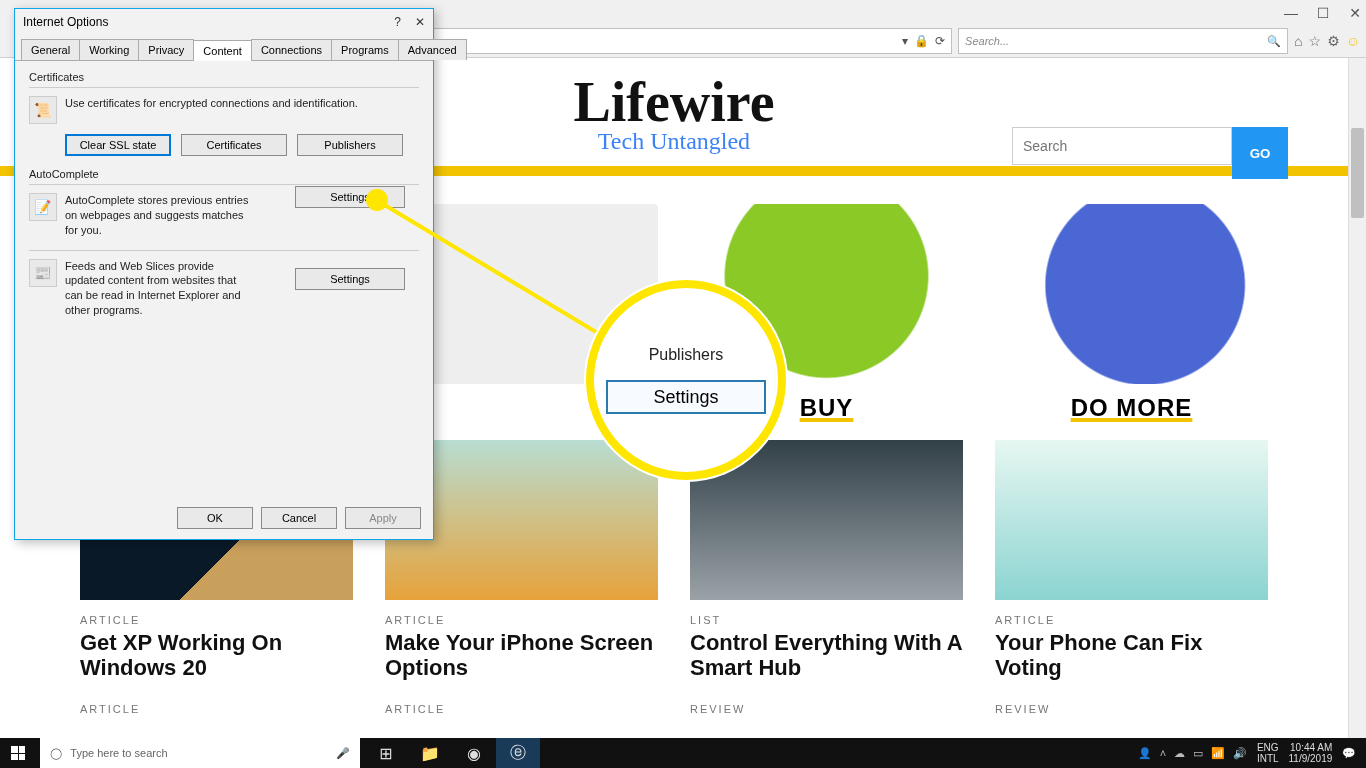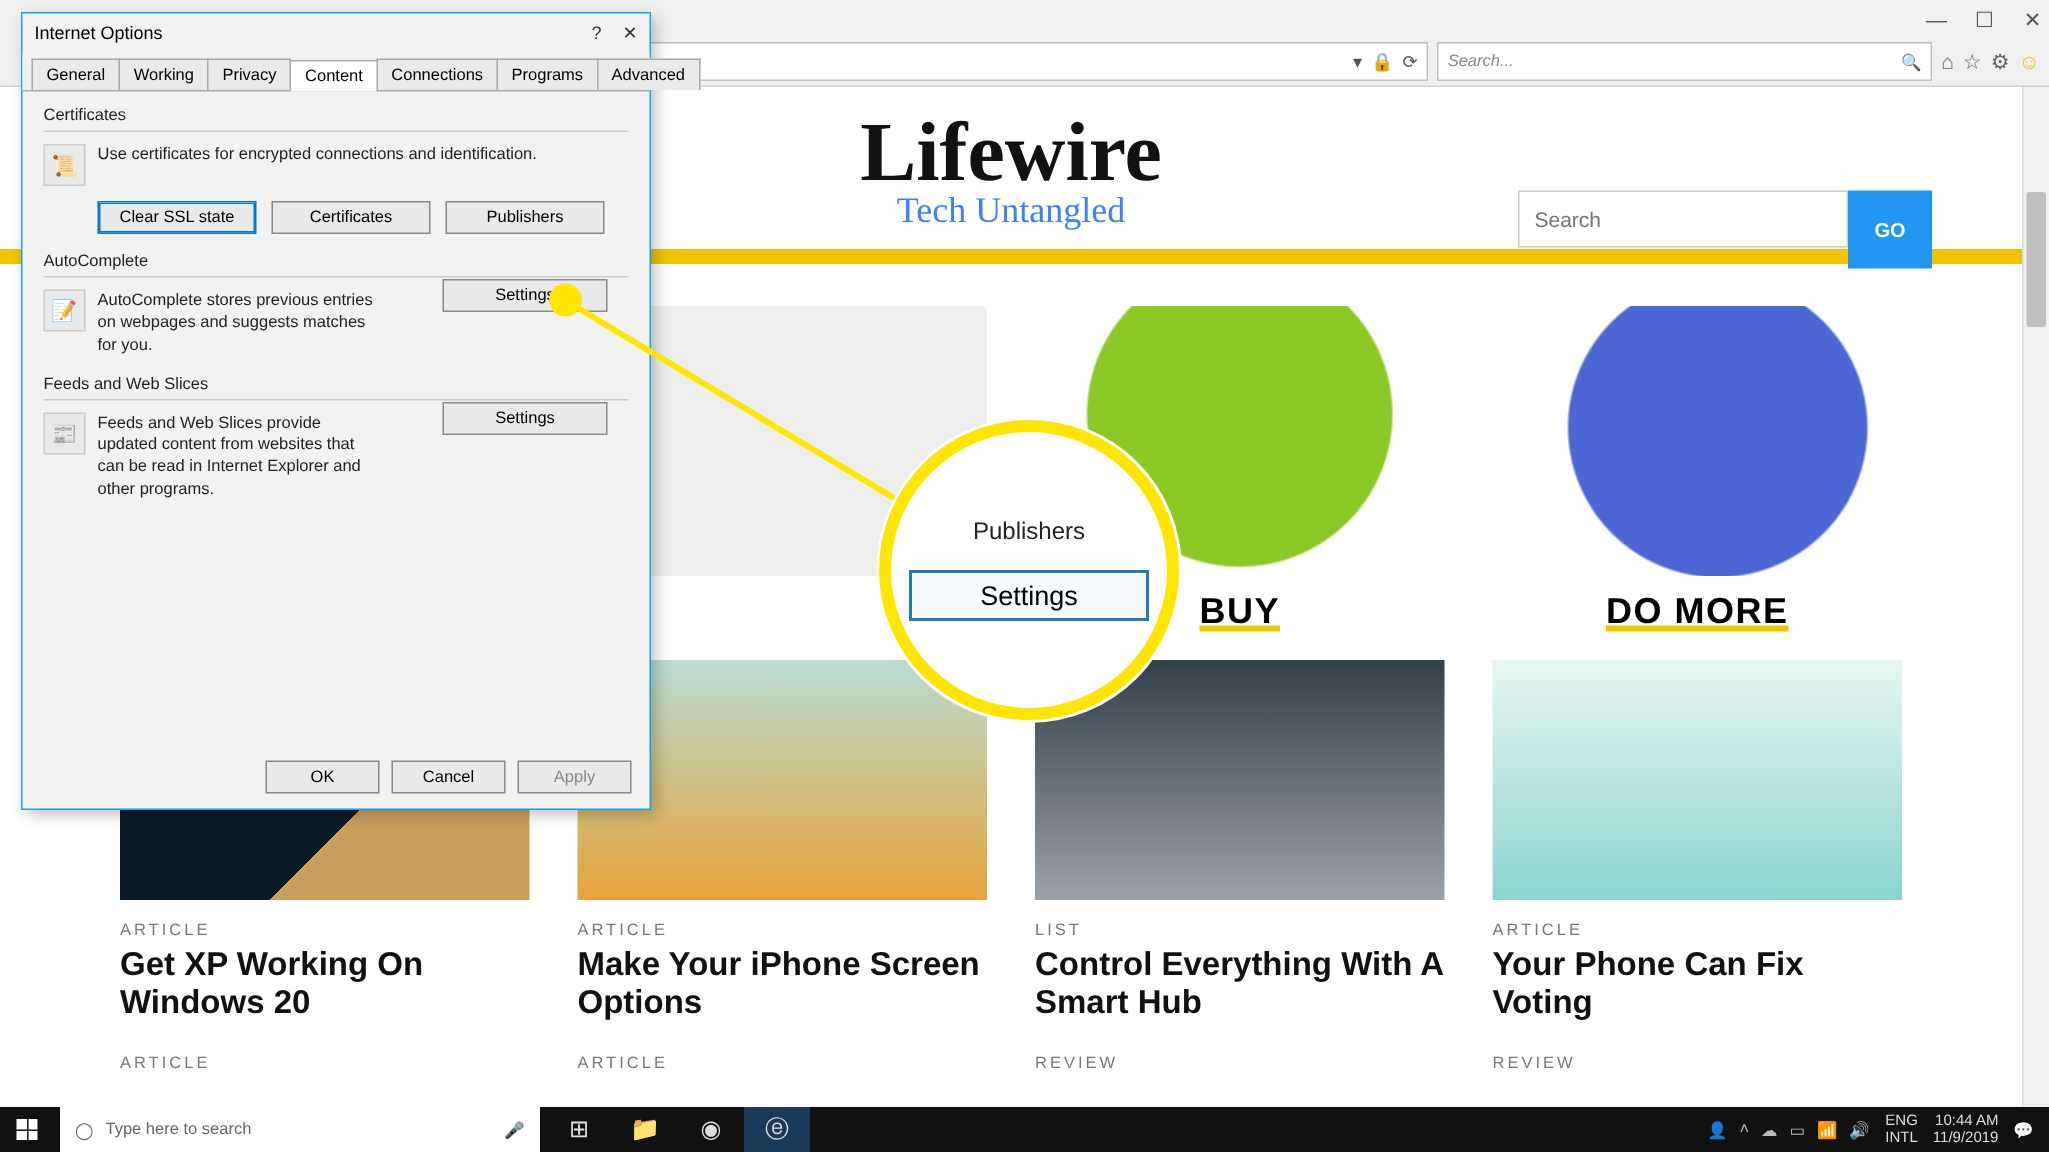--- a/index.html
+++ b/index.html
@@ -210,21 +210,20 @@
       <div class="grp-title">AutoComplete</div>
       <div class="grp-line"></div>
       <div class="grp-row">
         <div class="ico">📝</div>
         <div class="txt" style="max-width:190px">AutoComplete stores previous entries on webpages and suggests matches for you.</div>
         <button class="side-btn" style="top:18px">Settings</button>
       </div>
     </div>
 
     <div class="grp" style="position:relative">
-      <div class="grp-title">Feeds and Web Slices</div>
       <div class="grp-line"></div>
       <div class="grp-row">
         <div class="ico">📰</div>
         <div class="txt" style="max-width:190px">Feeds and Web Slices provide updated content from websites that can be read in Internet Explorer and other programs.</div>
         <button class="side-btn" style="top:18px">Settings</button>
       </div>
     </div>
 
   </div>
   <div class="dlg-foot">

